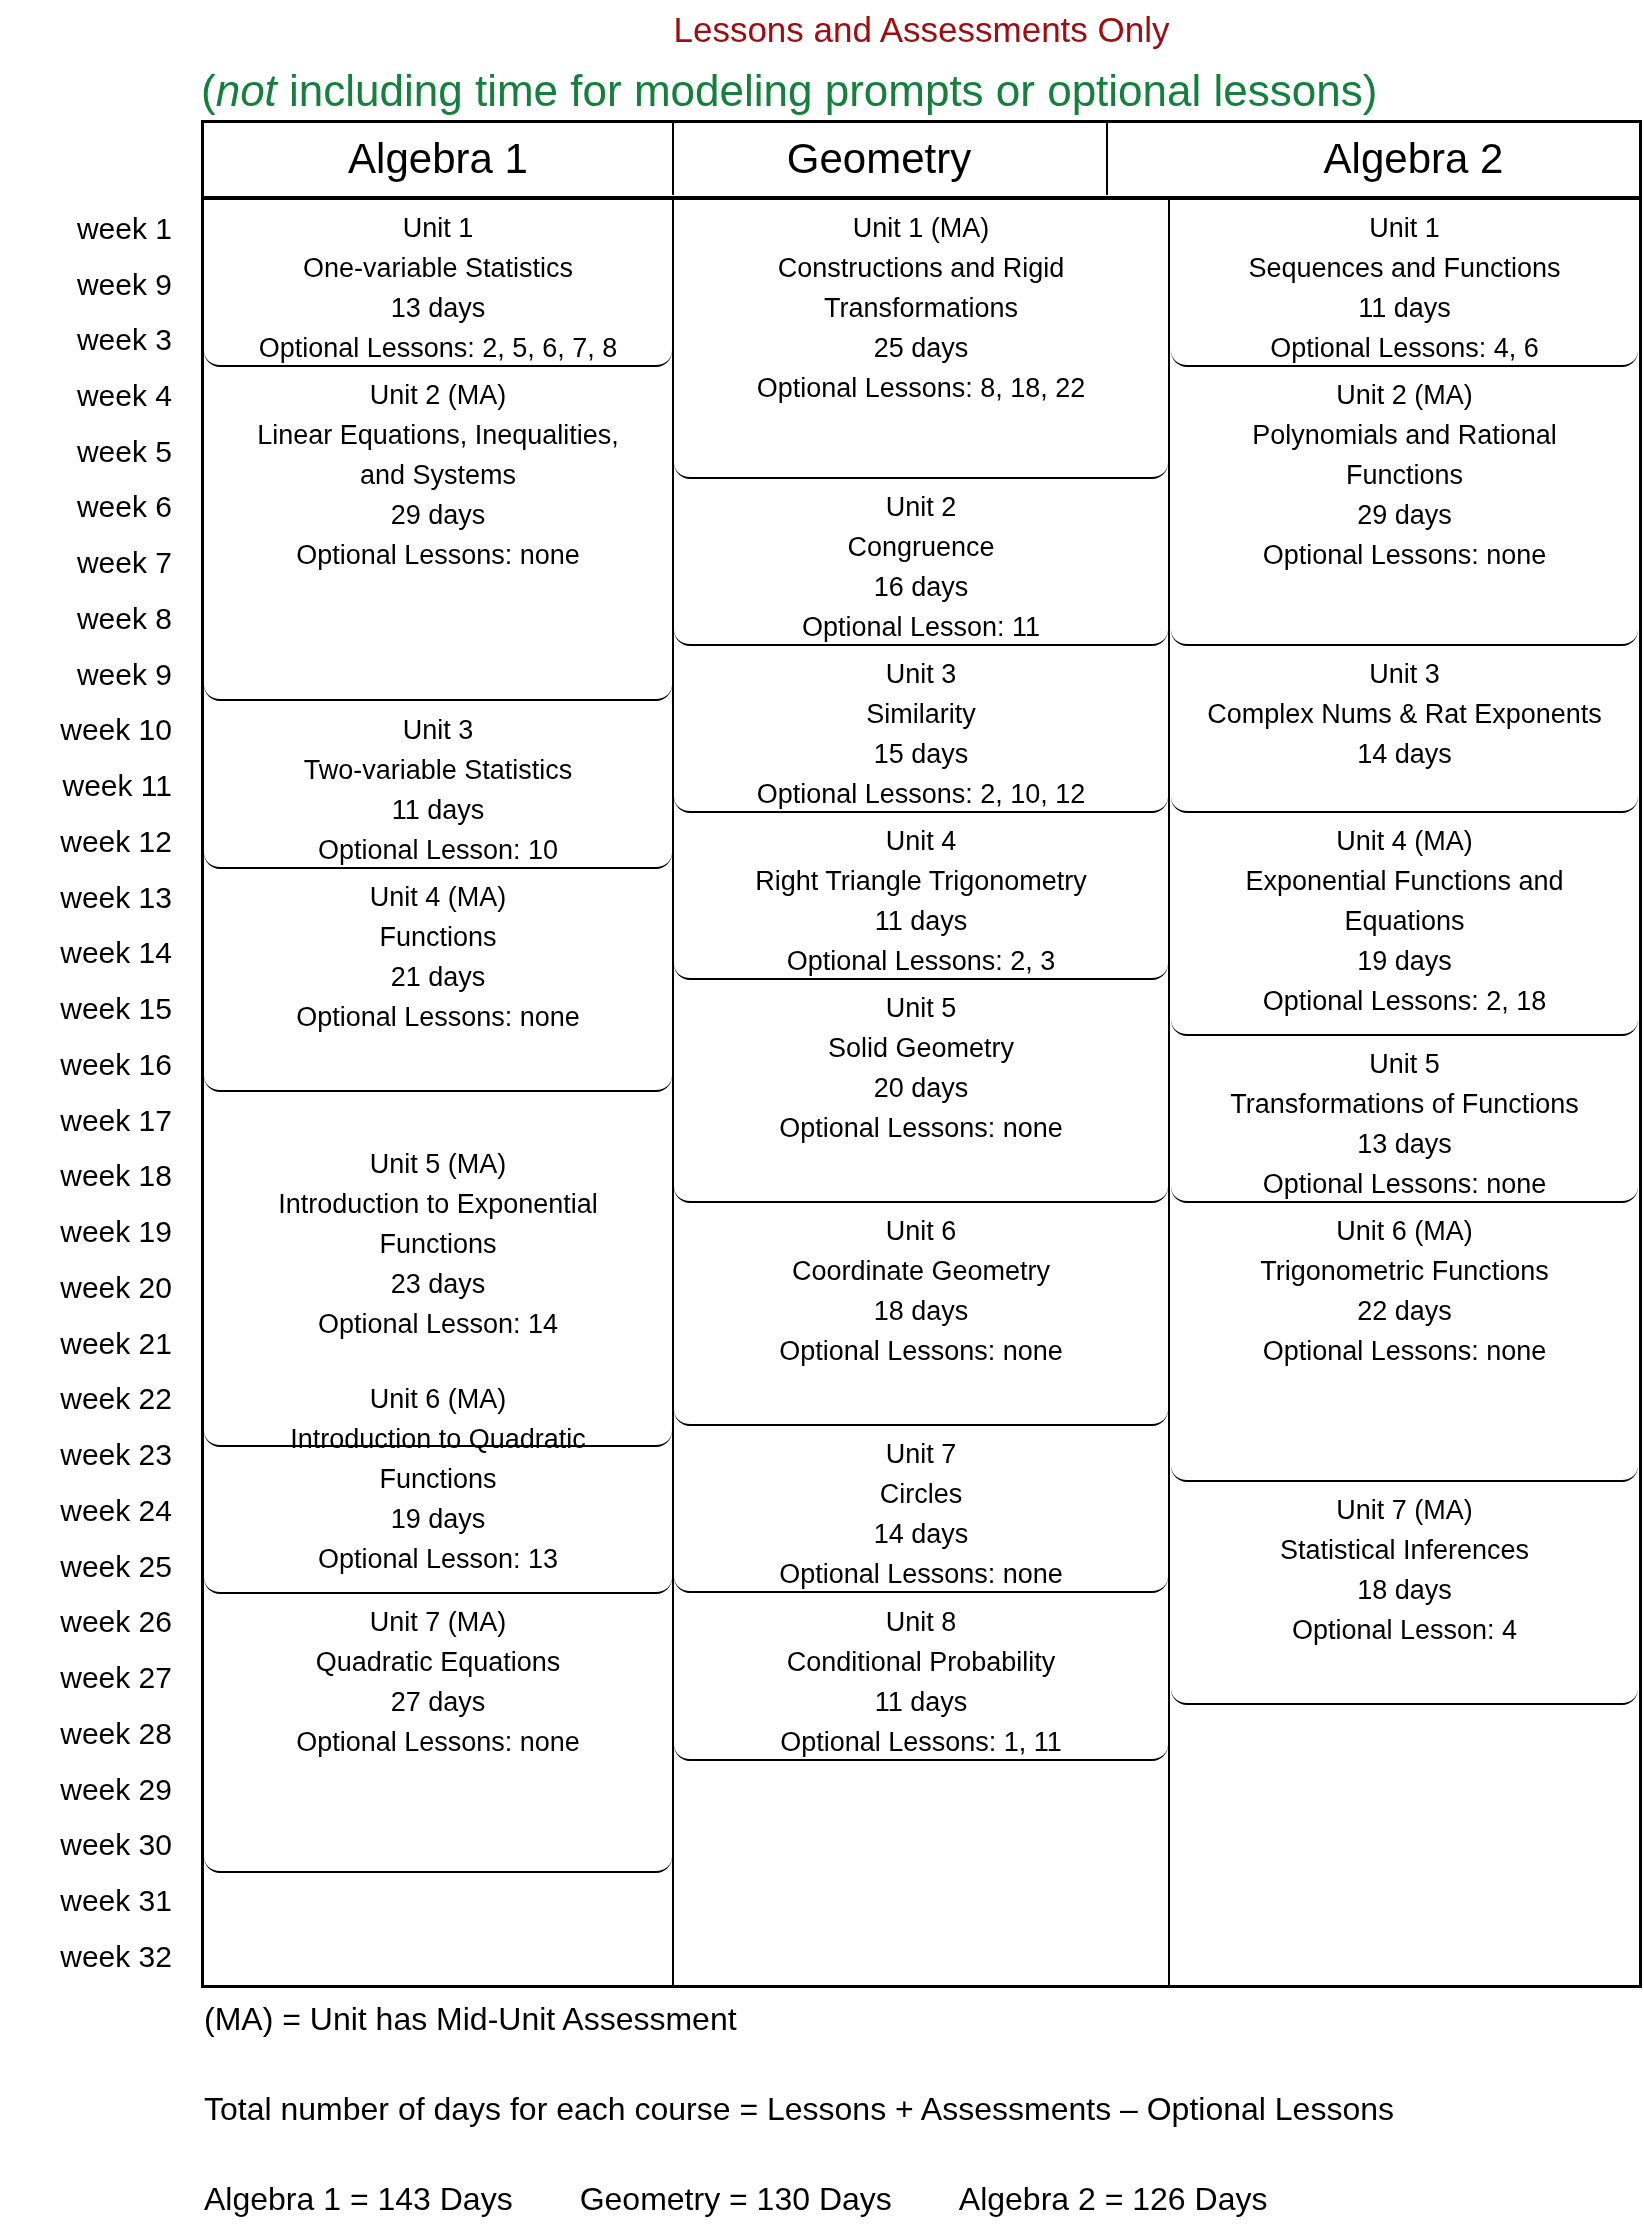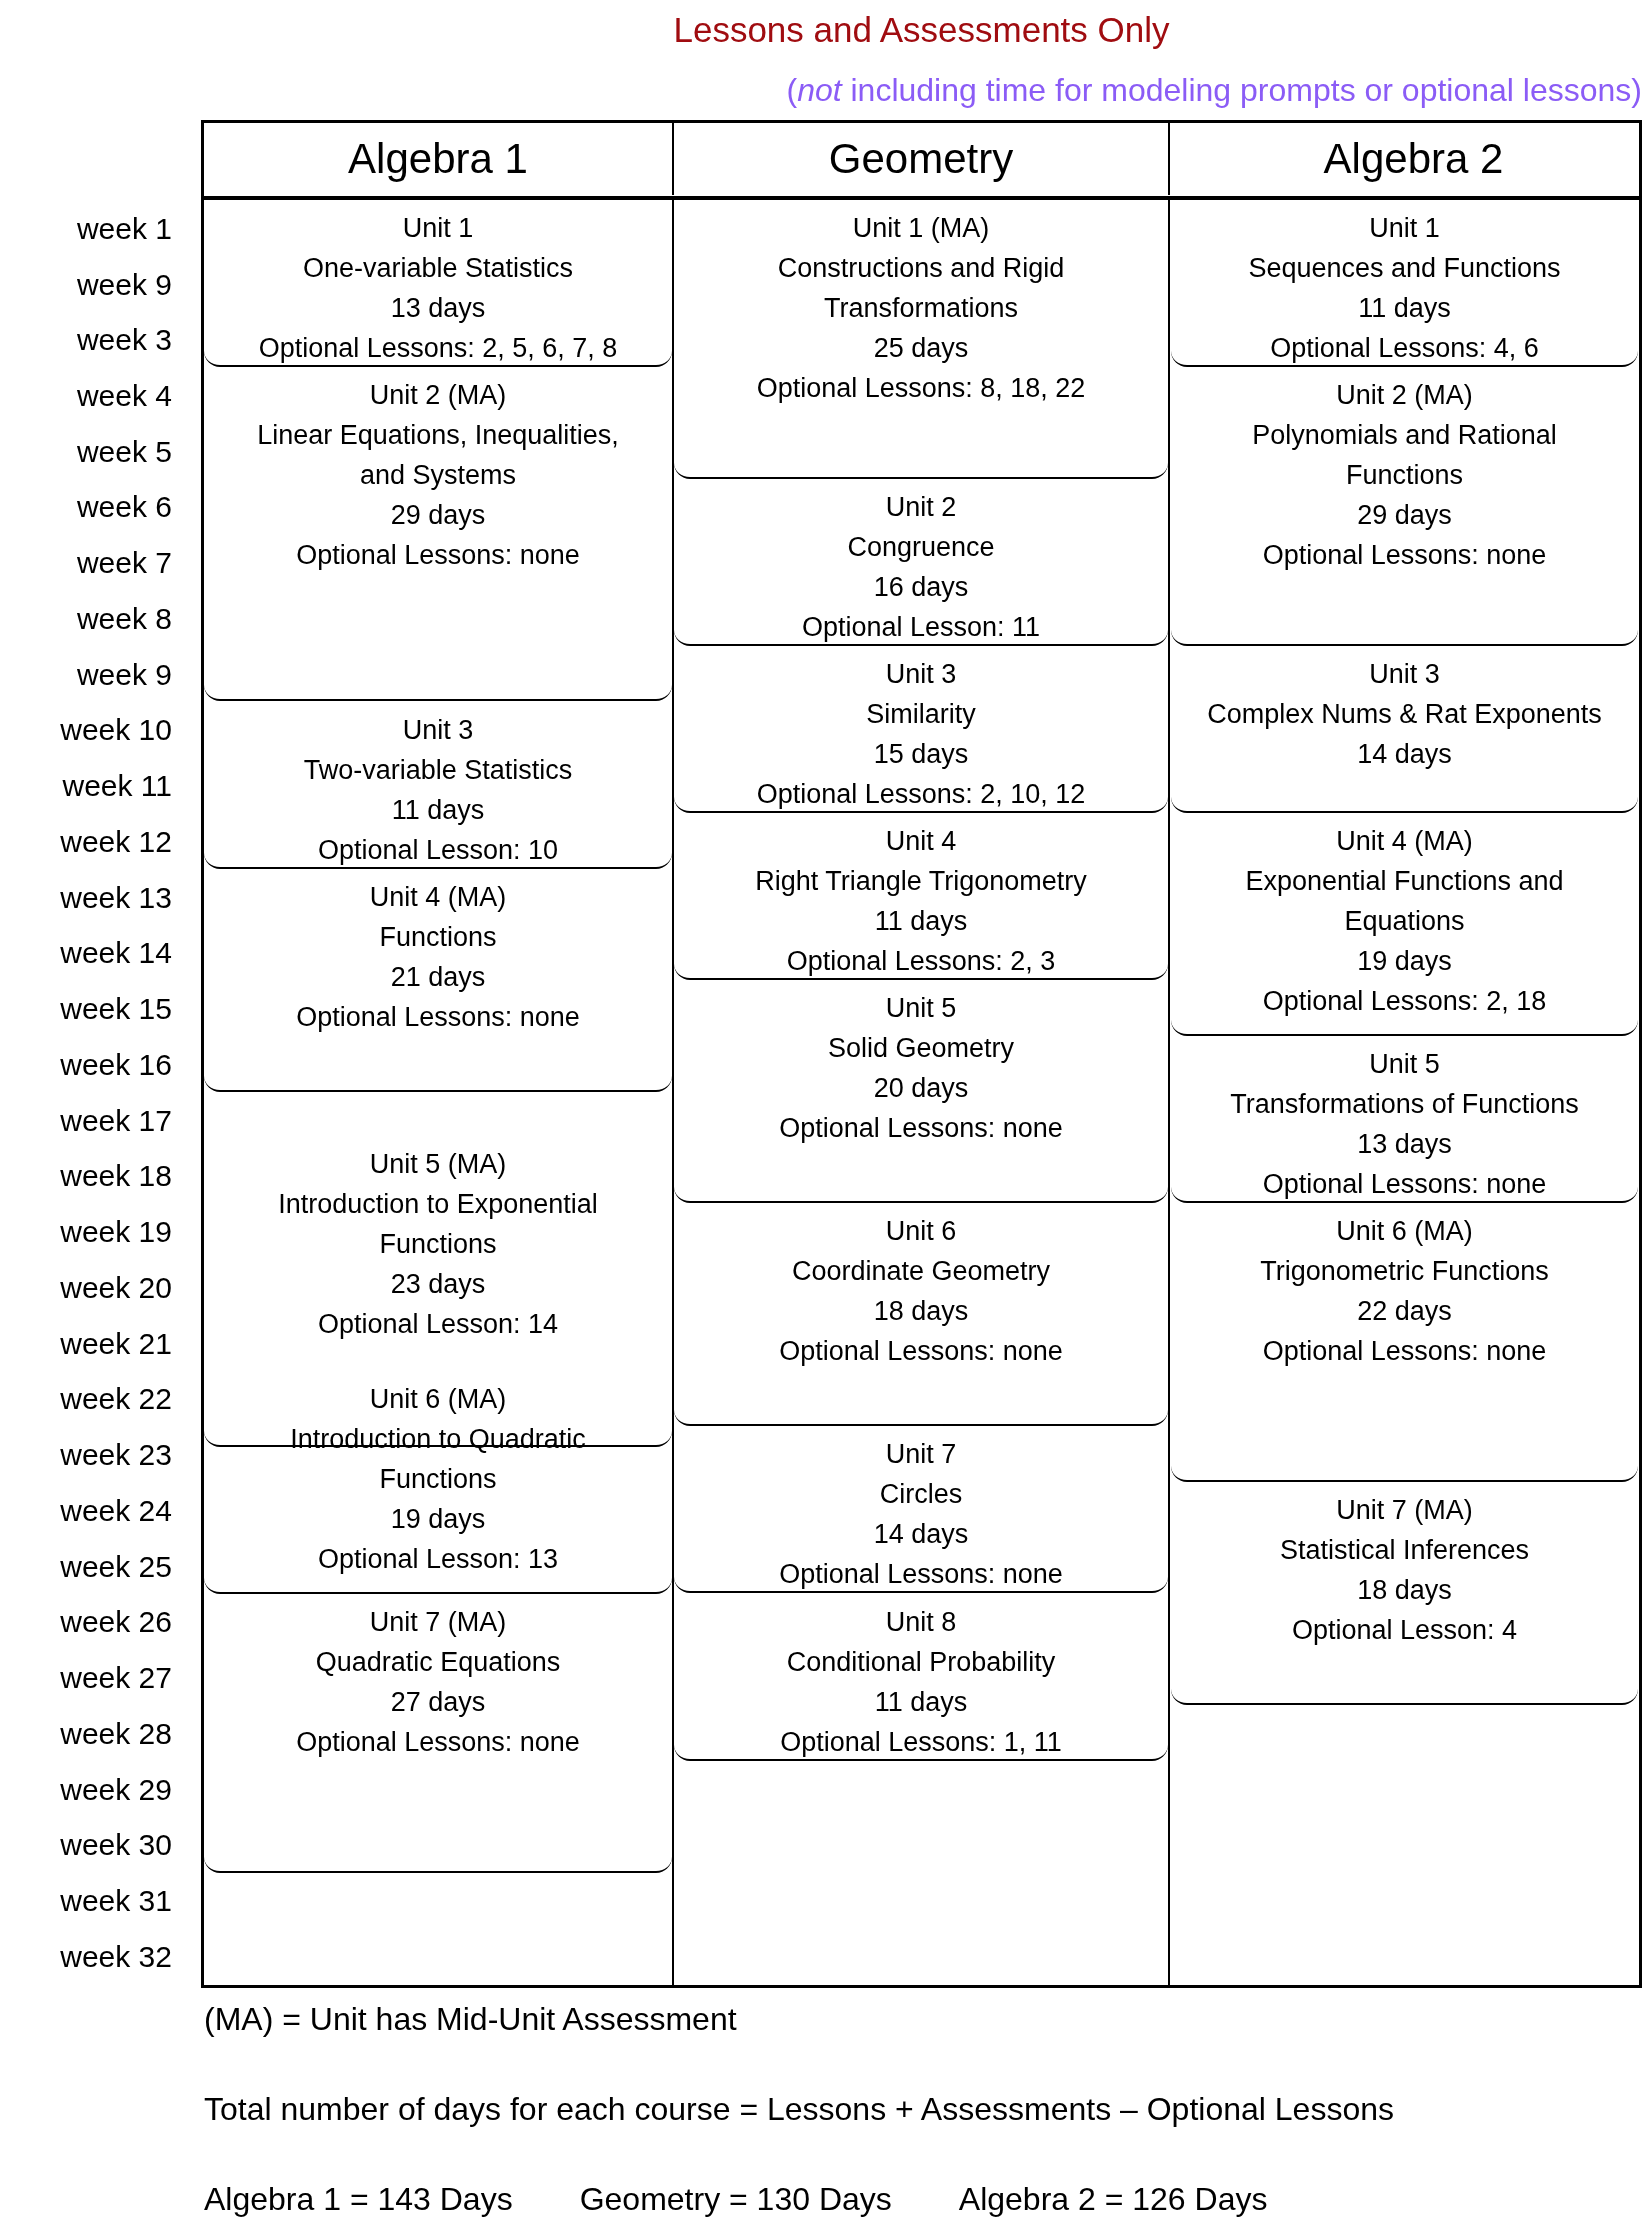--- a/index.html
+++ b/index.html
@@ -15,23 +15,23 @@
   .page-title{
     position:absolute;
     left:201px; top:8.4px; width:1441px;
     text-align:center;
     font-size:35px; line-height:44px;
     font-weight:400;
   }
   .page-subtitle{
     position:absolute;
     left:201px; top:70px; width:1441px;
-    text-align:right;
-    font-size:32px; line-height:41px;
-    color:#8b5cf6;
+    text-align:left;
+    font-size:44px; line-height:41px;
+    color:#15803d;
   }
   .pacing-table{
     position:absolute;
     left:201px; top:120px;
     width:1441px; height:1868px;
     border:3.5px solid #000;
     box-sizing:border-box;
   }
   .t-header{
     position:absolute;
@@ -97,21 +97,21 @@
 
 <div class="page">
 
   <div class="page-title" style="color: rgb(160, 12, 16);">Lessons and Assessments Only</div>
 
   <div class="page-subtitle"><span>(</span><i>not</i><span> including time for modeling prompts or optional lessons)</span></div>
 
   <div class="pacing-table">
     <div class="t-header">
       <div class="h-cell h-div" style="left:0;width:470px;">Algebra 1</div>
-      <div class="h-cell h-div" style="left:470px;width:496px;">Geometry</div>
+      <div class="h-cell h-div" style="left:448px;width:456px;">Geometry</div>
       <div class="h-cell" style="left:967px;width:467px;padding-left:18px;">Algebra 2</div>
     </div>
     <div class="t-body" id="table-body">
         <div class="t-col col-div" style="left: 0px; width: 470px;">
           <div class="unit-cell cell-border" style="top: 0px; height: 167px;">
             <div class="unit-line">Unit 1</div>
             <div class="unit-line">One-variable Statistics</div>
             <div class="unit-line">13 days</div>
             <div class="unit-line">Optional Lessons: 2, 5, 6, 7, 8</div>
           </div>

